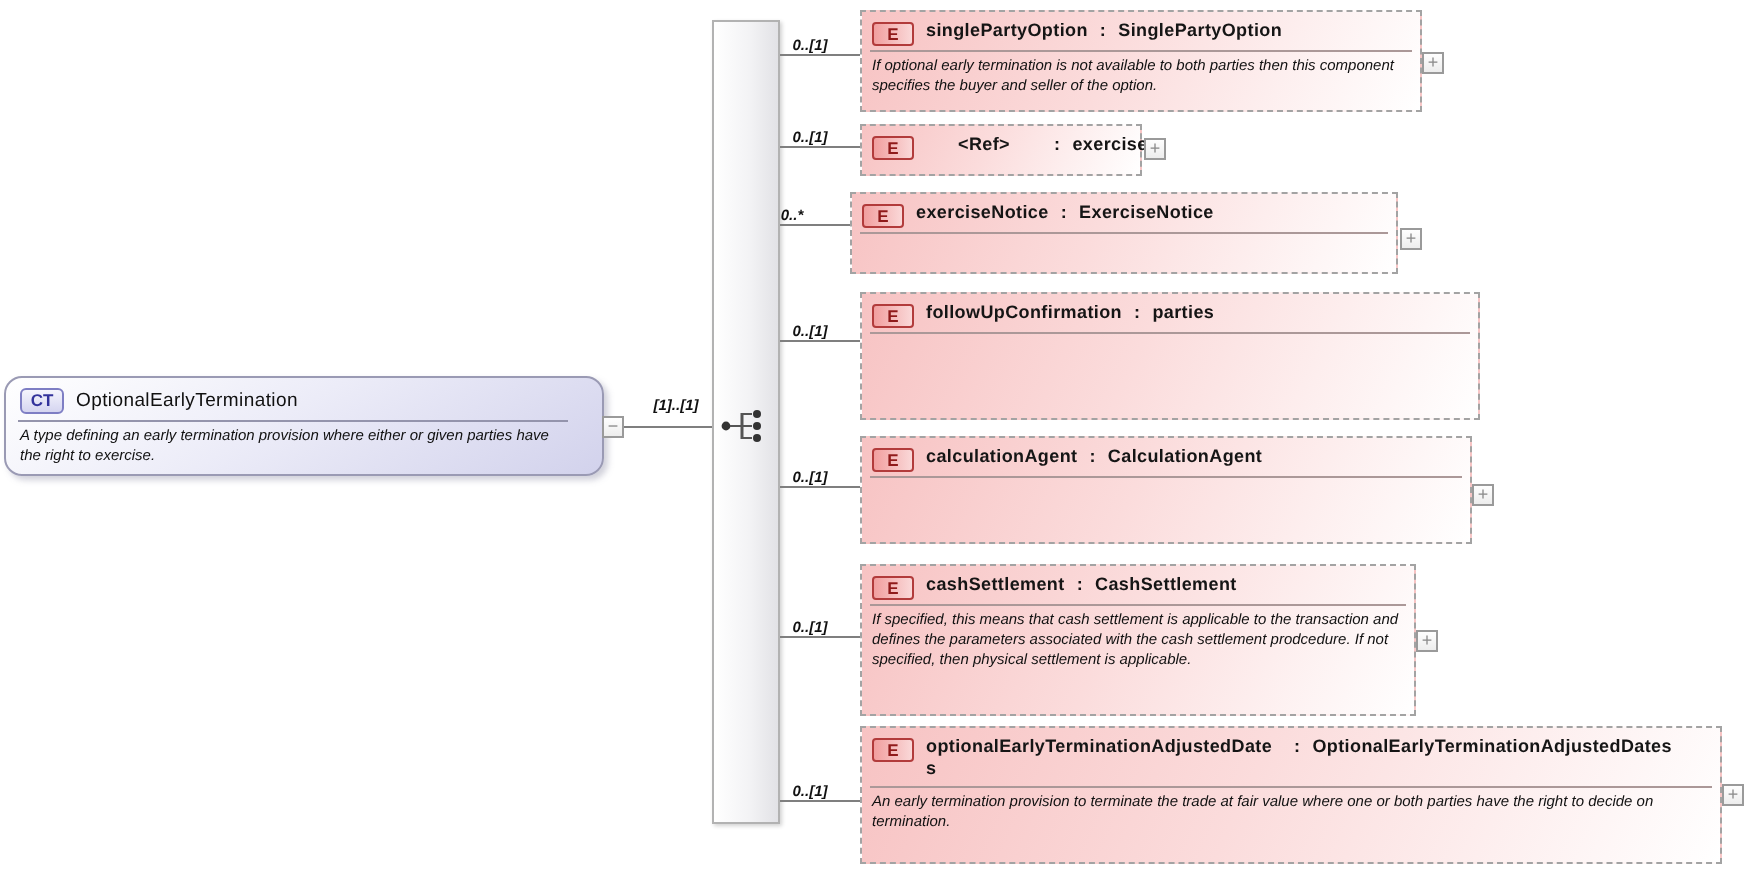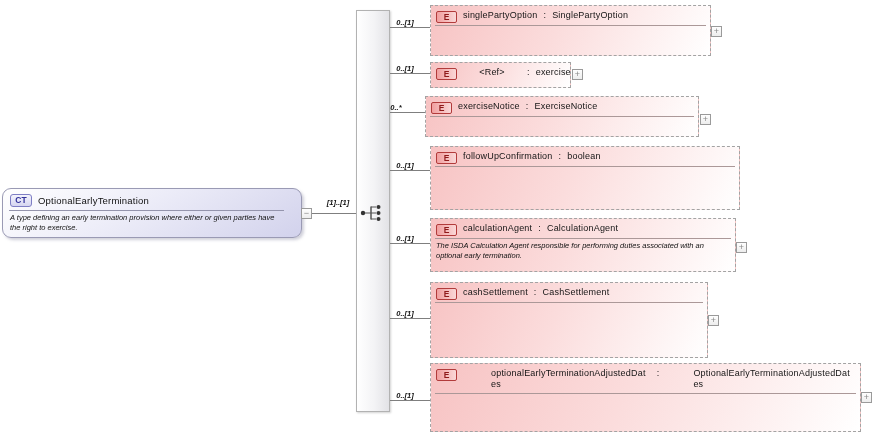--- a/index.html
+++ b/index.html
@@ -56,24 +56,24 @@
   }
   .elem-title { display:flex; align-items:flex-start; gap:6px; }
   .e-badge {
     display:inline-flex; flex:none; align-items:center; justify-content:center;
     width:21px; height:12px; box-sizing:border-box; margin-top:0.5px;
     border:1px solid #b23b3b; border-radius:2px;
     background:linear-gradient(to right,#f19f9f,#fad8d8);
     color:#8f1a1a; font-size:8.5px; font-weight:bold;
   }
   .elem-name, .elem-type, .elem-colon {
-    font-size:9px; font-weight:normal; color:#151515; letter-spacing:.2px;
+    font-size:9px; font-weight:bold; color:#151515; letter-spacing:.2px;
     line-height:1.25;
   }
-  .wrapcol { word-break:break-all;margin-left:28px; }
+  .wrapcol { word-break:break-all; }
   .name-wrap { max-width:178px; }
   .type-wrap { max-width:190px; }
   .ref-gap { min-width:58px;text-align:center; }
   .elem-sep { border-top:1px solid #ab9898; margin:2px -1px 2px -1px; }
   .elem-desc { font-size:7.5px; font-style:italic; color:#111; line-height:1.34; }
 
   
   .sq-btn {
     position:absolute; width:11px; height:11px; box-sizing:border-box;
     border:1px solid #9a9a9a; background:linear-gradient(#fefefe,#ededed);
@@ -133,20 +133,21 @@
   <div class="card-label" style="left:385px; top:391px;">0..[1]</div>
 
   <div class="elem" style="left:430px; top:5px; width:281px; height:51px;">
     <div class="elem-title">
       <span class="e-badge">E</span>
       <span class="elem-name">singlePartyOption</span>
       <span class="elem-colon">:</span>
       <span class="elem-type">SinglePartyOption</span>
     </div>
     <div class="elem-sep"></div>
+    <div class="elem-desc">If optional early termination is not available to both parties then this component specifies the buyer and seller of the option.</div>
   </div>
   <div class="sq-btn" style="left:711px; top:26px;">+</div>
 
   <div class="elem" style="left:430px; top:62px; width:141px; height:26px;">
     <div class="elem-title">
       <span class="e-badge">E</span>
       <span class="elem-name ref-gap">&lt;Ref&gt;</span>
       <span class="elem-colon">:</span>
       <span class="elem-type">exercise</span>
     </div>
@@ -162,52 +163,53 @@
     </div>
     <div class="elem-sep"></div>
   </div>
   <div class="sq-btn" style="left:700px; top:114px;">+</div>
 
   <div class="elem" style="left:430px; top:146px; width:310px; height:64px;">
     <div class="elem-title">
       <span class="e-badge">E</span>
       <span class="elem-name">followUpConfirmation</span>
       <span class="elem-colon">:</span>
-      <span class="elem-type">boolean</span>
+      <span class="elem-type">parties</span>
     </div>
     <div class="elem-sep"></div>
   </div>
 
   <div class="elem" style="left:430px; top:218px; width:306px; height:54px;">
     <div class="elem-title">
       <span class="e-badge">E</span>
       <span class="elem-name">calculationAgent</span>
       <span class="elem-colon">:</span>
       <span class="elem-type">CalculationAgent</span>
     </div>
     <div class="elem-sep"></div>
-    <div class="elem-desc">The ISDA Calculation Agent responsible for performing duties associated with an optional early termination.</div>
   </div>
   <div class="sq-btn" style="left:736px; top:242px;">+</div>
 
   <div class="elem" style="left:430px; top:282px; width:278px; height:76px;">
     <div class="elem-title">
       <span class="e-badge">E</span>
       <span class="elem-name">cashSettlement</span>
       <span class="elem-colon">:</span>
       <span class="elem-type">CashSettlement</span>
     </div>
     <div class="elem-sep"></div>
+    <div class="elem-desc">If specified, this means that cash settlement is applicable to the transaction and defines the parameters associated with the cash settlement prodcedure. If not specified, then physical settlement is applicable.</div>
   </div>
   <div class="sq-btn" style="left:708px; top:315px;">+</div>
 
   <div class="elem" style="left:430px; top:363px; width:431px; height:69px;">
     <div class="elem-title">
       <span class="e-badge">E</span>
       <span class="elem-name wrapcol name-wrap">optionalEarlyTerminationAdjustedDates</span>
       <span class="elem-colon">:</span>
       <span class="elem-type wrapcol type-wrap">OptionalEarlyTerminationAdjustedDates</span>
     </div>
     <div class="elem-sep"></div>
+    <div class="elem-desc">An early termination provision to terminate the trade at fair value where one or both parties have the right to decide on termination.</div>
   </div>
   <div class="sq-btn" style="left:861px; top:392px;">+</div>
 
 </div>
 
 </body></html>

